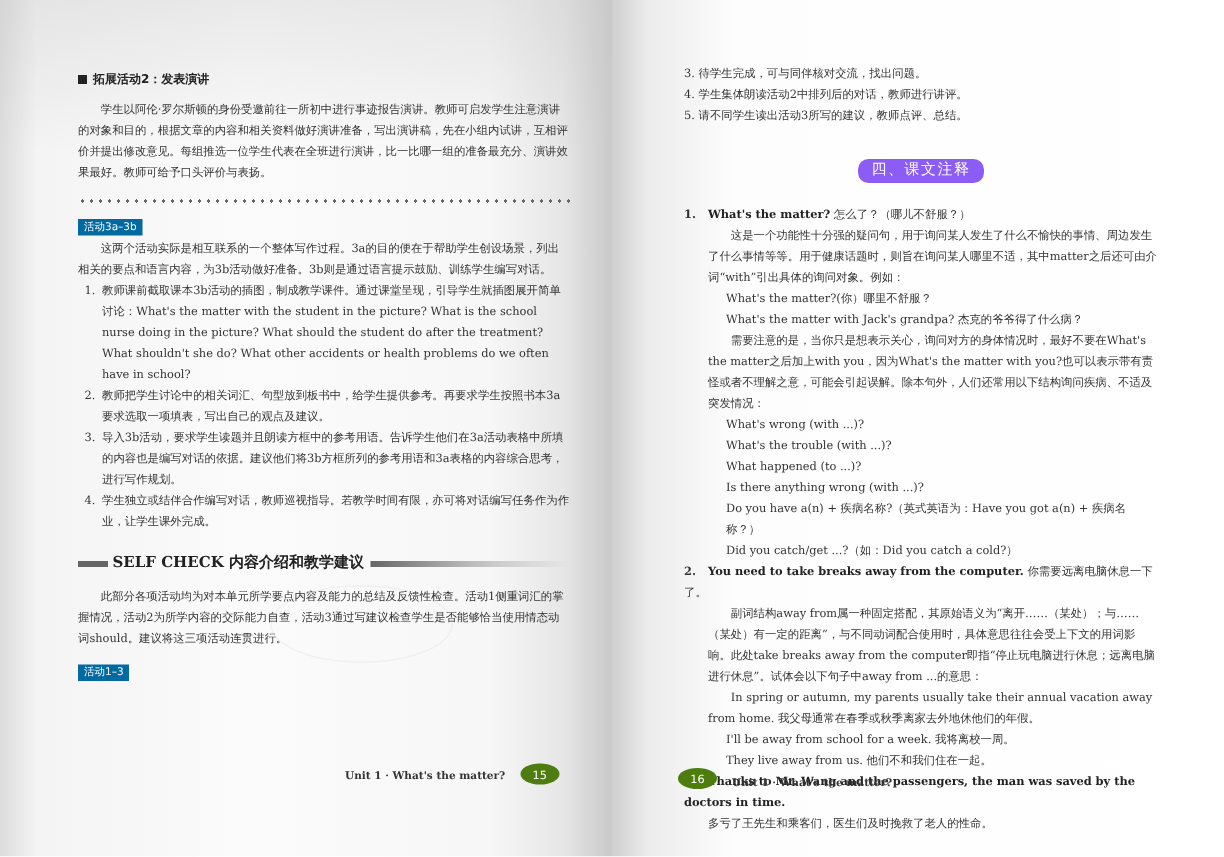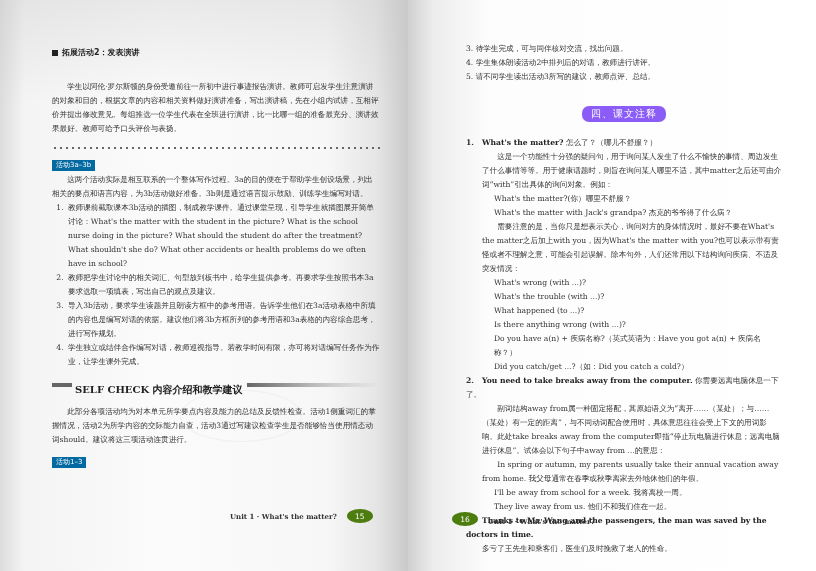--- a/index.html
+++ b/index.html
@@ -16,34 +16,34 @@
   }
   .page-left::before {
     content: ""; position: absolute; inset: 0;
     background: linear-gradient(180deg, rgba(200,200,200,0.35) 0%, rgba(255,255,255,0) 18%);
   }
   .page-right {
     position: absolute; left: 408px; top: 0; width: 408px; height: 571px;
     background: linear-gradient(90deg, #cfcfcf 0%, #ececec 6%, #fdfdfd 20%, #ffffff 100%);
   }
   .lcontent { position: absolute; left: 52px; top: 46px; width: 328px; font-size: 7.6px; line-height: 14px; }
-  .rcontent { position: absolute; left: 466px; top: 42px; width: 316px; font-size: 7.6px; line-height: 14px; }
+  .rcontent { position: absolute; left: 456px; top: 42px; width: 316px; font-size: 7.6px; line-height: 14px; }
   .heading-sq { font-family: "DejaVu Sans", sans-serif; font-weight: bold; font-size: 8px; color: #222; }
   .heading-sq .sq { display: inline-block; width: 6px; height: 6px; background: #222; margin-right: 4px; vertical-align: middle; }
   p { margin: 0; }
   .indent { text-indent: 2em; }
   .dots { margin: 10px 0 8px 0; height: 4px; background-image: radial-gradient(circle, #666 1px, transparent 1.2px); background-size: 6px 4px; }
   .badge {
     display: inline-block; background: #0369a1; color: #fff;
     font-family: "DejaVu Sans", sans-serif; font-size: 7px; line-height: 11px; padding: 0 4px; margin: 2px 0 2px 0;
   }
   ol { margin: 0; padding-left: 14px; }
   ol li { padding-left: 2px; }
   .selfcheck {
-    display: flex; margin: 14px 0 8px 0;
+    display: flex; align-items: center; margin: 14px 0 8px 0;
     font-family: "DejaVu Serif", serif; font-weight: bold; font-size: 10px; color: #222;
   }
   .selfcheck .bar-l { width: 20px; height: 4px; background: #666; margin-right: 3px; }
   .selfcheck .bar-r { flex: 1; height: 4px; margin-left: 4px; background: linear-gradient(90deg, #666 0%, #bbb 50%, rgba(255,255,255,0) 100%); }
   .footer-left { position: absolute; left: 230px; top: 509px; display: flex; align-items: center; gap: 10px; }
   .footer-right { position: absolute; left: 452px; top: 512px; display: flex; align-items: flex-end; gap: 10px; }
   .unit-txt { font-family: "DejaVu Serif", serif; font-weight: bold; font-size: 7px; color: #333; }
   .pg { width: 26px; height: 14px; border-radius: 50%; background: #4d7c0f; color: #fff; font-family: "DejaVu Sans", sans-serif; font-size: 7.5px; display: flex; align-items: center; justify-content: center; }
   .section-pill {
     display: block; width: 84px; margin: 22px auto 14px auto; text-align: center;
@@ -64,21 +64,21 @@
 
 <div class="spread">
 
   <div class="page-left"></div>
   <div class="watermark"></div>
 
   <div class="lcontent">
     <div class="heading-sq">
       <span class="sq"></span><span>拓展活动2：发表演讲</span>
     </div>
-    <p class="indent" style="margin-top:20px">学生以阿伦·罗尔斯顿的身份受邀前往一所初中进行事迹报告演讲。教师可启发学生注意演讲的对象和目的，根据文章的内容和相关资料做好演讲准备，写出演讲稿，先在小组内试讲，互相评价并提出修改意见。每组推选一位学生代表在全班进行演讲，比一比哪一组的准备最充分、演讲效果最好。教师可给予口头评价与表扬。</p>
+    <p class="indent" style="margin-top:6px">学生以阿伦·罗尔斯顿的身份受邀前往一所初中进行事迹报告演讲。教师可启发学生注意演讲的对象和目的，根据文章的内容和相关资料做好演讲准备，写出演讲稿，先在小组内试讲，互相评价并提出修改意见。每组推选一位学生代表在全班进行演讲，比一比哪一组的准备最充分、演讲效果最好。教师可给予口头评价与表扬。</p>
     <div class="dots"></div>
 
     <span class="badge">活动3a–3b</span>
     <p class="indent">这两个活动实际是相互联系的一个整体写作过程。3a的目的便在于帮助学生创设场景，列出相关的要点和语言内容，为3b活动做好准备。3b则是通过语言提示鼓励、训练学生编写对话。</p>
     <ol>
       <li>教师课前截取课本3b活动的插图，制成教学课件。通过课堂呈现，引导学生就插图展开简单讨论：What's the matter with the student in the picture? What is the school nurse doing in the picture? What should the student do after the treatment? What shouldn't she do? What other accidents or health problems do we often have in school?</li>
       <li>教师把学生讨论中的相关词汇、句型放到板书中，给学生提供参考。再要求学生按照书本3a要求选取一项填表，写出自己的观点及建议。</li>
       <li>导入3b活动，要求学生读题并且朗读方框中的参考用语。告诉学生他们在3a活动表格中所填的内容也是编写对话的依据。建议他们将3b方框所列的参考用语和3a表格的内容综合思考，进行写作规划。</li>
       <li>学生独立或结伴合作编写对话，教师巡视指导。若教学时间有限，亦可将对话编写任务作为作业，让学生课外完成。</li>
     </ol>

